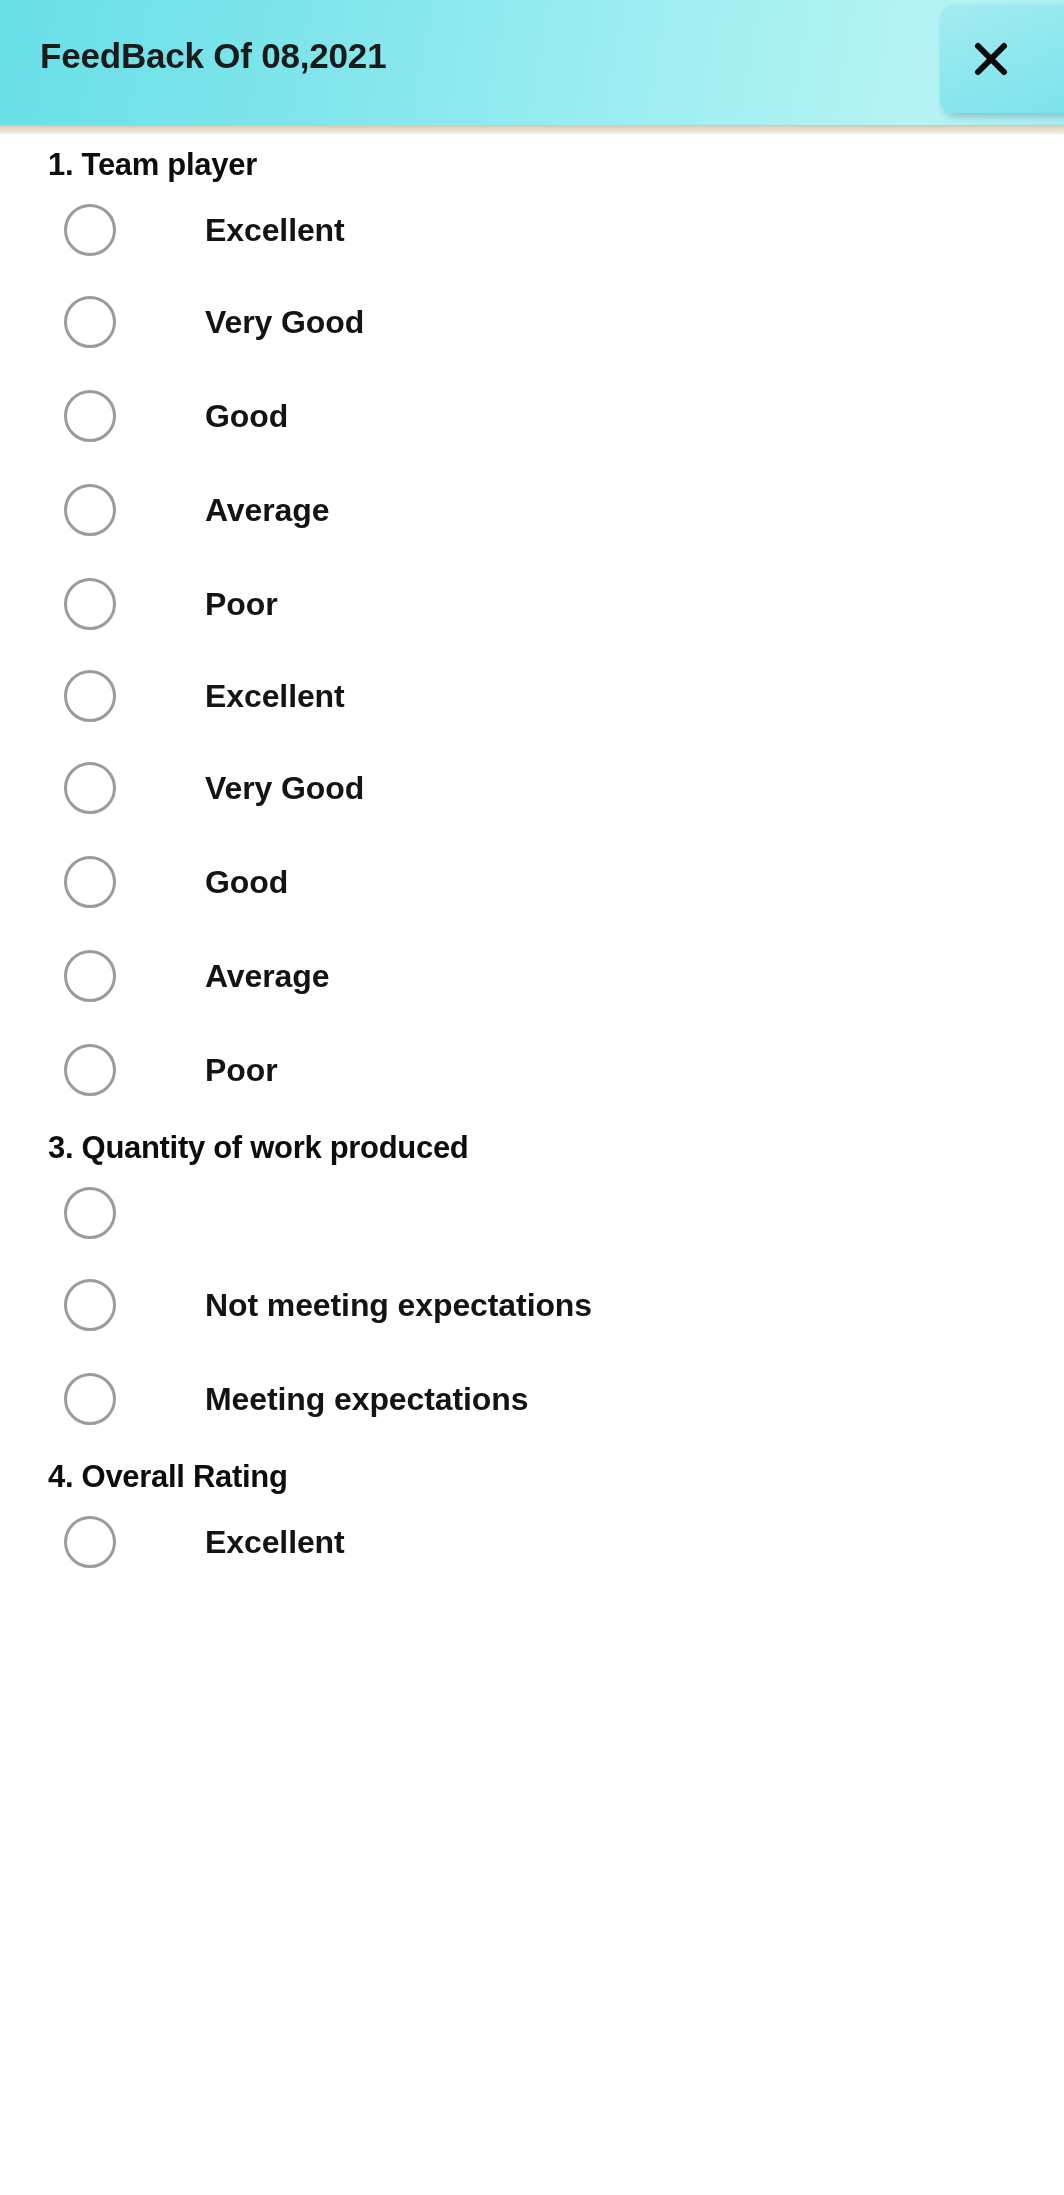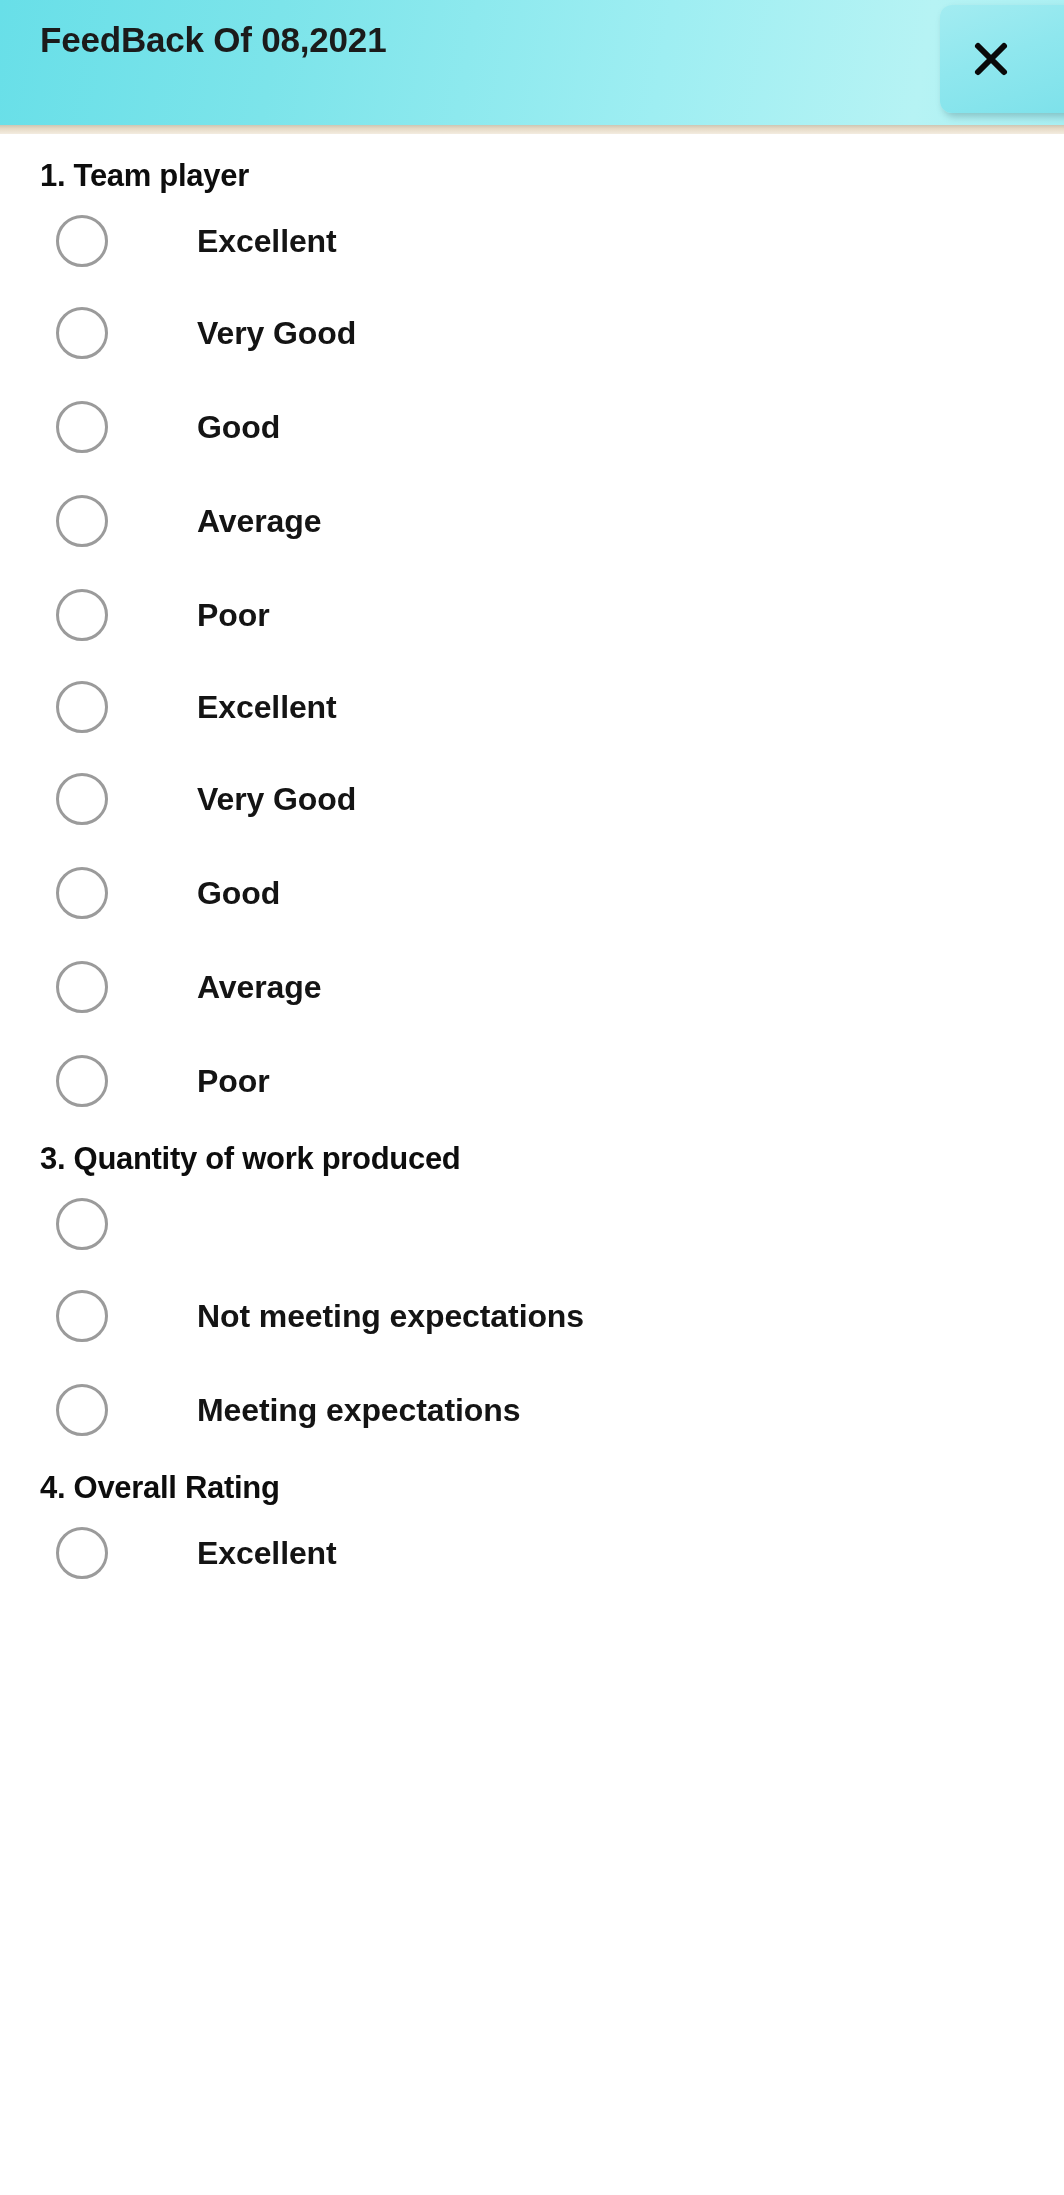--- a/index.html
+++ b/index.html
@@ -20,21 +20,21 @@
   .header {
     position:relative;
     width:1064px;
     height:125px;
     background:linear-gradient(100deg,#68dfe8 0%,#7ce4ea 26%,#9eeef2 62%,#b6f3f4 86%,#a9eff2 100%);
     overflow:visible;
   }
   .header-title {
     position:absolute;
     left:40px;
-    top:20px;
+    top:36px;
     font-size:35px;
     font-weight:bold;
     color:#1b1b1b;
     letter-spacing:-0.2px;
     white-space:nowrap;
   }
   .close-button {
     position:absolute;
     left:940px;
     top:5px;
@@ -61,21 +61,21 @@
     width:1064px;
     height:9px;
     background:linear-gradient(180deg,#cdc6b4 0%,#e6dac6 40%,#f3ece0 100%);
   }
 
   
   .body {
     position:relative;
     width:928px;
     background:#ffffff;
-    padding-top:11px;
+    margin-left:8px;
   }
 
   .question-block { position:relative; }
 
   .question-title {
     font-size:31px;
     font-weight:bold;
     color:#0d0d0d;
     padding-left:40px;
     letter-spacing:-0.3px;

